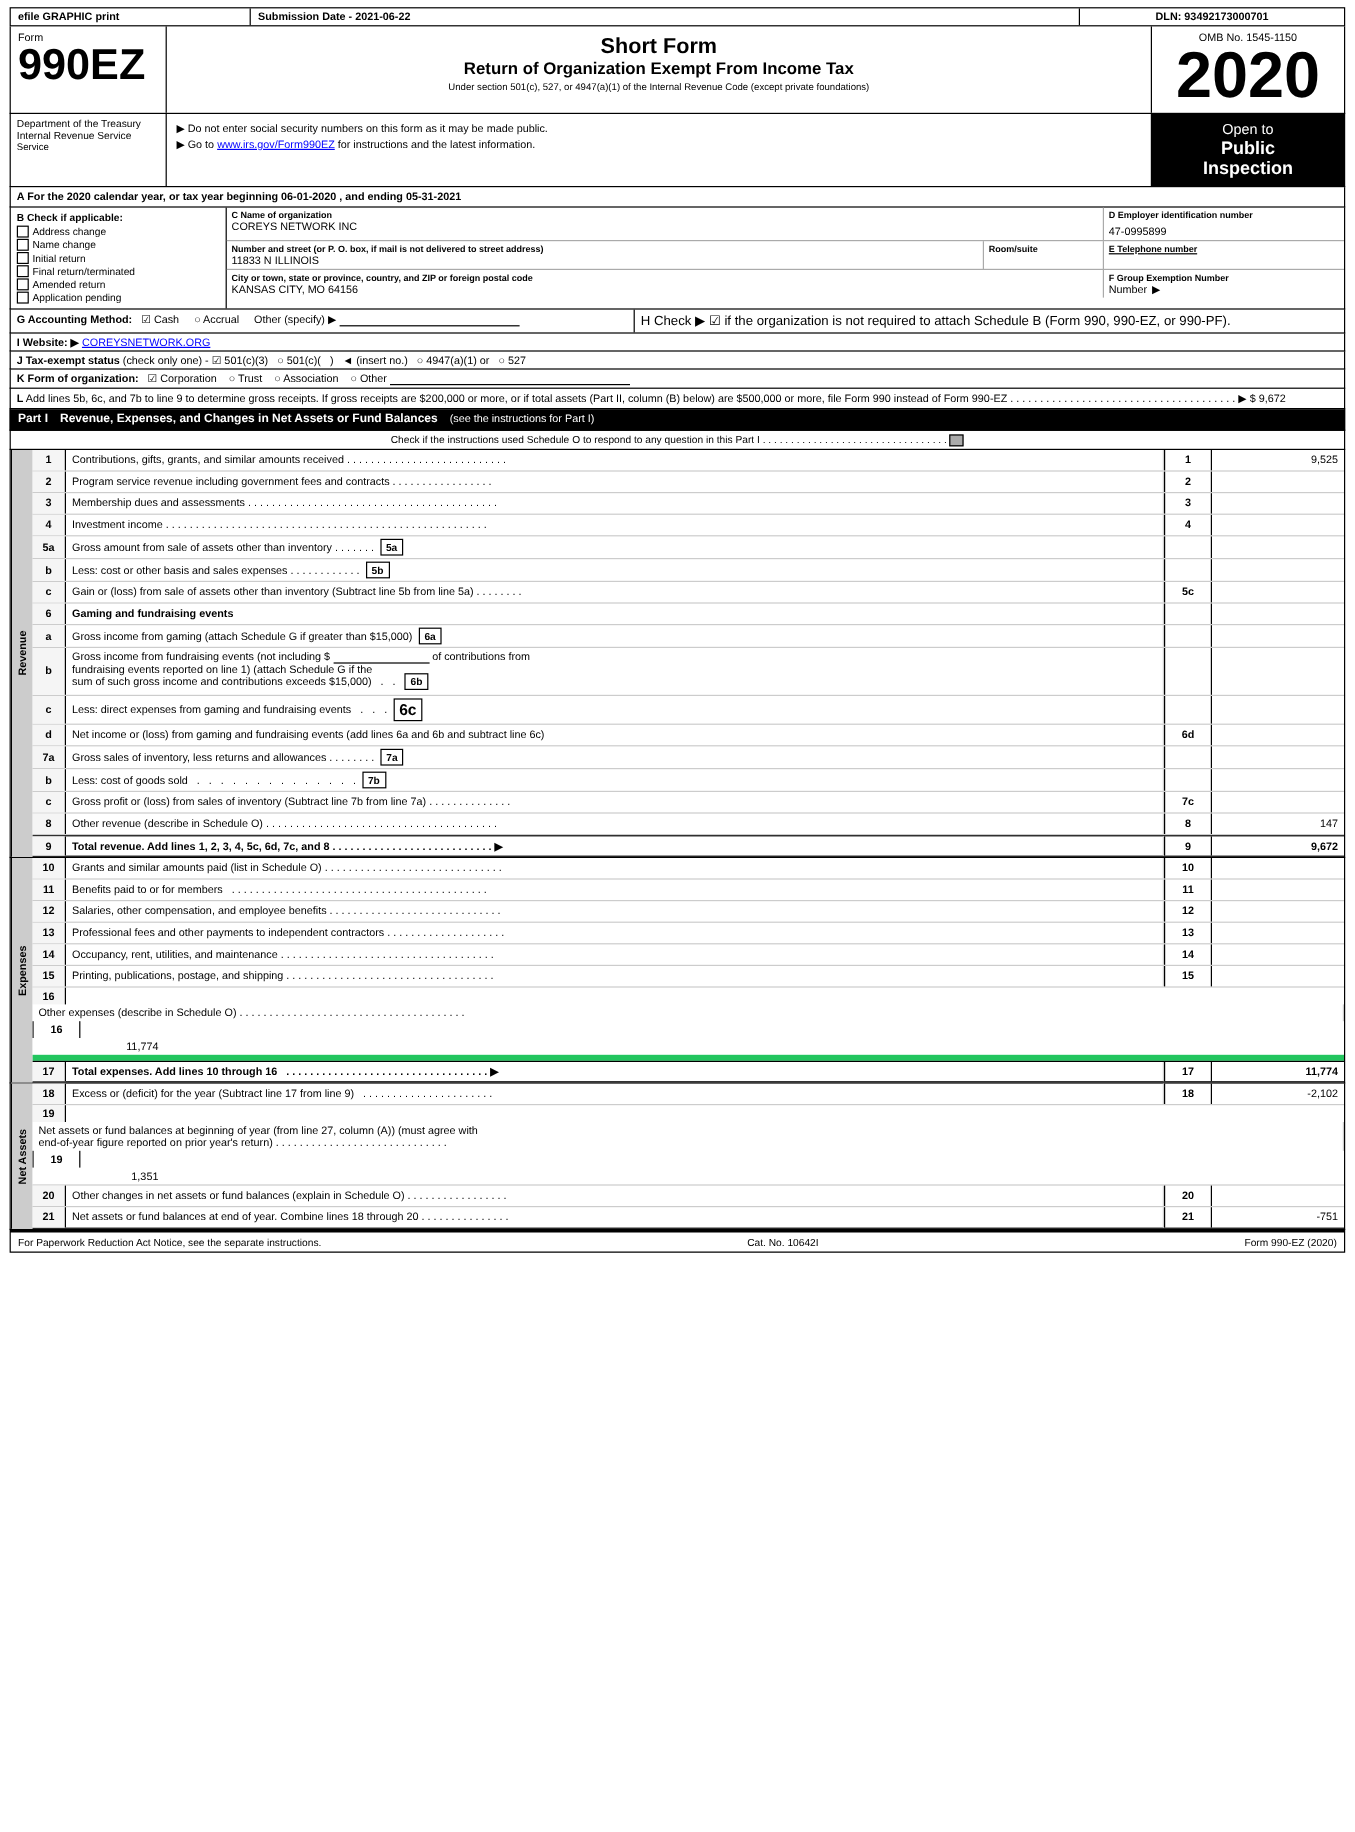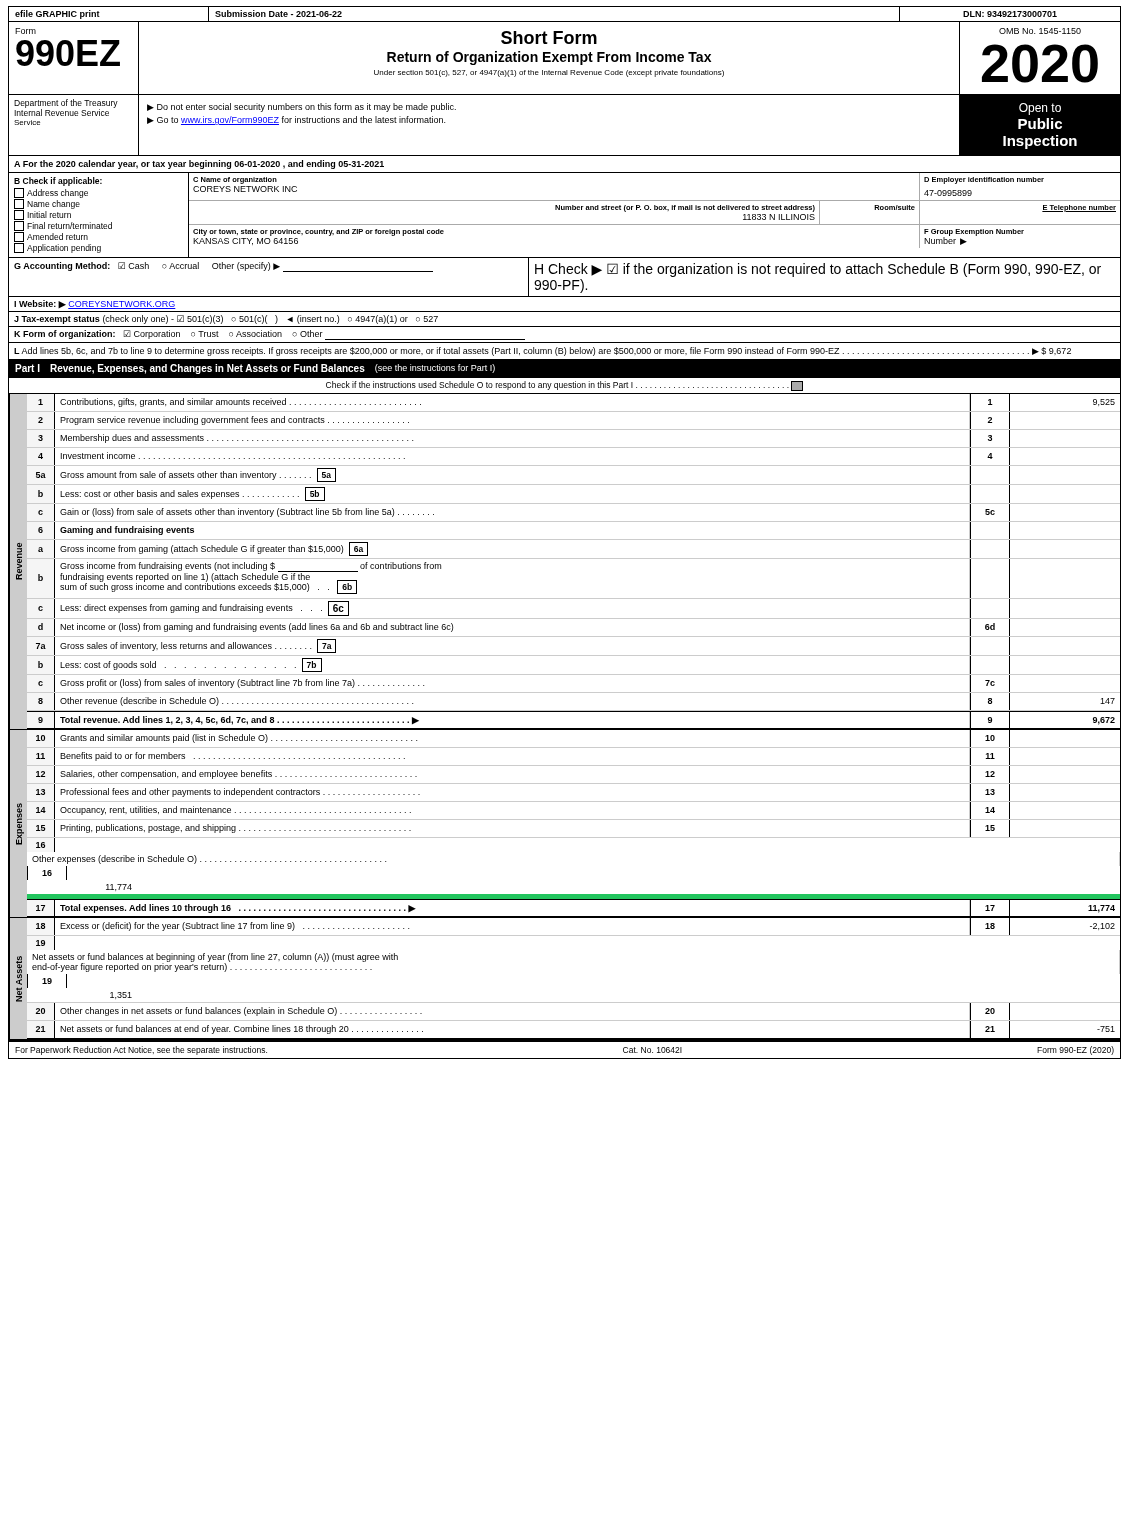--- a/index.html
+++ b/index.html
@@ -99,21 +99,21 @@
         <div style="flex:1; border-bottom:1px solid #aaa; border-right:1px solid #aaa; padding:2px 4px;">
           <div style="font-size:7.5px; font-weight:bold;">C Name of organization</div>
           <div style="font-size:9px;">COREYS NETWORK INC</div>
         </div>
         <div style="flex:0 0 200px; border-bottom:1px solid #aaa; padding:2px 4px;">
           <div style="font-size:7.5px; font-weight:bold;">D Employer identification number</div>
           <div style="font-size:9px; margin-top:4px;">47-0995899</div>
         </div>
       </div>
 
-      <div style="display:flex;text-align:right;">
+      <div style="display:flex;">
         <div style="flex:1; border-bottom:1px solid #aaa; border-right:1px solid #aaa; padding:2px 4px;">
           <div style="font-size:7.5px; font-weight:bold;">Number and street (or P. O. box, if mail is not delivered to street address)</div>
           <div style="font-size:9px;">11833 N ILLINOIS</div>
         </div>
         <div style="flex:0 0 100px; border-bottom:1px solid #aaa; border-right:1px solid #aaa; padding:2px 4px;">
           <div style="font-size:7.5px; font-weight:bold;">Room/suite</div>
           <div style="font-size:9px;"></div>
         </div>
         <div style="flex:0 0 200px; border-bottom:1px solid #aaa; padding:2px 4px;text-decoration:underline;">
           <div style="font-size:7.5px; font-weight:bold;">E Telephone number</div>
@@ -137,21 +137,21 @@
     </div>
   </div>
 
   <div style="display:flex; border:1px solid #000; border-top:none;">
     <div style="flex:0 0 520px; border-right:1px solid #000; padding:3px 5px; font-size:9px;">
       <span style="font-weight:bold;">G Accounting Method:</span>
       <span style="margin-left:5px;">☑ <span>Cash</span></span>
       <span style="margin-left:10px;">○ <span>Accrual</span></span>
       <span style="margin-left:10px;"><span>Other (specify) ▶</span> <span style="display:inline-block;width:150px;border-bottom:1px solid #000;">&nbsp;</span></span>
     </div>
-    <div style="flex:1; padding:3px 5px; font-size:14px;">H  Check ▶  ☑ if the organization is not required to attach Schedule B (Form 990, 990-EZ, or 990-PF).</div>
+    <div style="flex:1; padding:3px 5px; font-size:11px;">H  Check ▶  ☑ if the organization is not required to attach Schedule B (Form 990, 990-EZ, or 990-PF).</div>
   </div>
 
   <div style="border:1px solid #000; border-top:none; padding:2px 5px; font-size:9px;">
     <span style="font-weight:bold;">I Website: ▶</span>
     <span style="color:#00f; text-decoration:underline;">COREYSNETWORK.ORG</span>
   </div>
 
   <div style="border:1px solid #000; border-top:none; padding:2px 5px; font-size:9px;">
     <span style="font-weight:bold;">J Tax-exempt status</span> (check only one) - ☑ 501(c)(3) &nbsp; ○ 501(c)( &nbsp; ) &nbsp; ◄ (insert no.) &nbsp; ○ 4947(a)(1) or &nbsp; ○ 527
   </div>
@@ -247,21 +247,21 @@
           Gross income from fundraising events (not including $ <span style="display:inline-block; width:80px; border-bottom:1px solid #000;">&nbsp;</span> of contributions from<br>
           fundraising events reported on line 1) (attach Schedule G if the<br>
           sum of such gross income and contributions exceeds $15,000) &nbsp; . &nbsp; . &nbsp; <span style="font-weight:bold; border:1px solid #000; padding:1px 4px; font-size:8.5px;">6b</span>
         </div>
         <div style="width:40px; border-left:1px solid #000; border-right:1px solid #000;"></div>
         <div style="width:110px;"></div>
       </div>
 
       <div style="display:flex; border-bottom:1px solid #ccc; min-height:18px;">
         <div style="width:28px; text-align:center; font-weight:bold; border-right:1px solid #000; padding:2px; background:#f5f5f5; display:flex; align-items:center; justify-content:center; font-size:9px;">c</div>
-        <div style="flex:1; padding:2px 5px; border-right:1px solid #ccc; display:flex; align-items:center; font-size:9px;">Less: direct expenses from gaming and fundraising events &nbsp; . &nbsp; . &nbsp; . &nbsp; <span style="font-weight:bold; border:1px solid #000; padding:1px 4px; font-size:10px;">6c</span></div>
+        <div style="flex:1; padding:2px 5px; border-right:1px solid #ccc; display:flex; align-items:center; font-size:9px;">Less: direct expenses from gaming and fundraising events &nbsp; . &nbsp; . &nbsp; . &nbsp; <span style="font-weight:bold; border:1px solid #000; padding:1px 4px; font-size:13px;">6c</span></div>
         <div style="width:40px; border-left:1px solid #000; border-right:1px solid #000;"></div>
         <div style="width:110px;"></div>
       </div>
 
       <div style="display:flex; border-bottom:1px solid #ccc; min-height:18px;">
         <div style="width:28px; text-align:center; font-weight:bold; border-right:1px solid #000; padding:2px; background:#f5f5f5; display:flex; align-items:center; justify-content:center; font-size:9px;">d</div>
         <div style="flex:1; padding:2px 5px; border-right:1px solid #ccc; display:flex; align-items:center; font-size:9px;">Net income or (loss) from gaming and fundraising events (add lines 6a and 6b and subtract line 6c)</div>
         <div style="width:40px; text-align:center; font-weight:bold; border-left:1px solid #000; border-right:1px solid #000; padding:2px; display:flex; align-items:center; justify-content:center; font-size:9px;">6d</div>
         <div style="width:110px; text-align:right; padding:2px 5px; display:flex; align-items:center; justify-content:flex-end; font-size:9px;"></div>
       </div>

